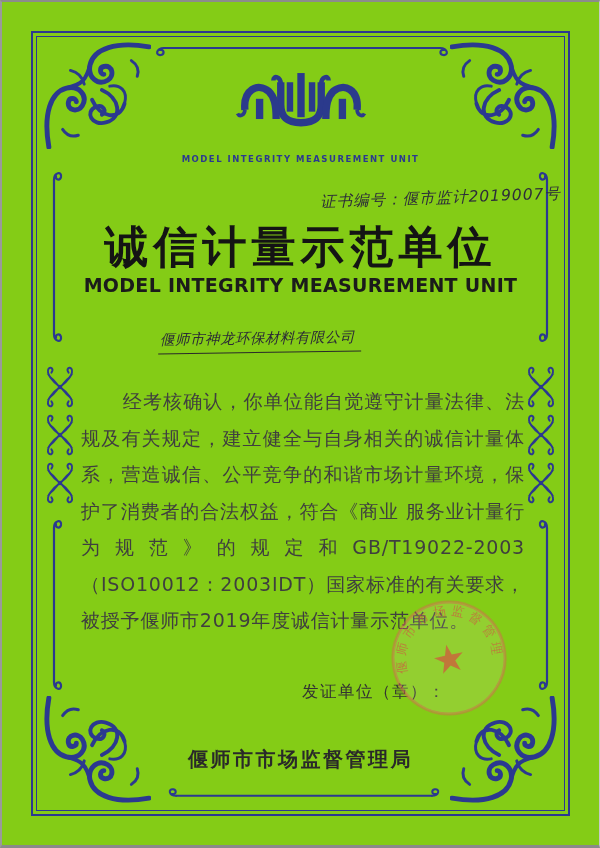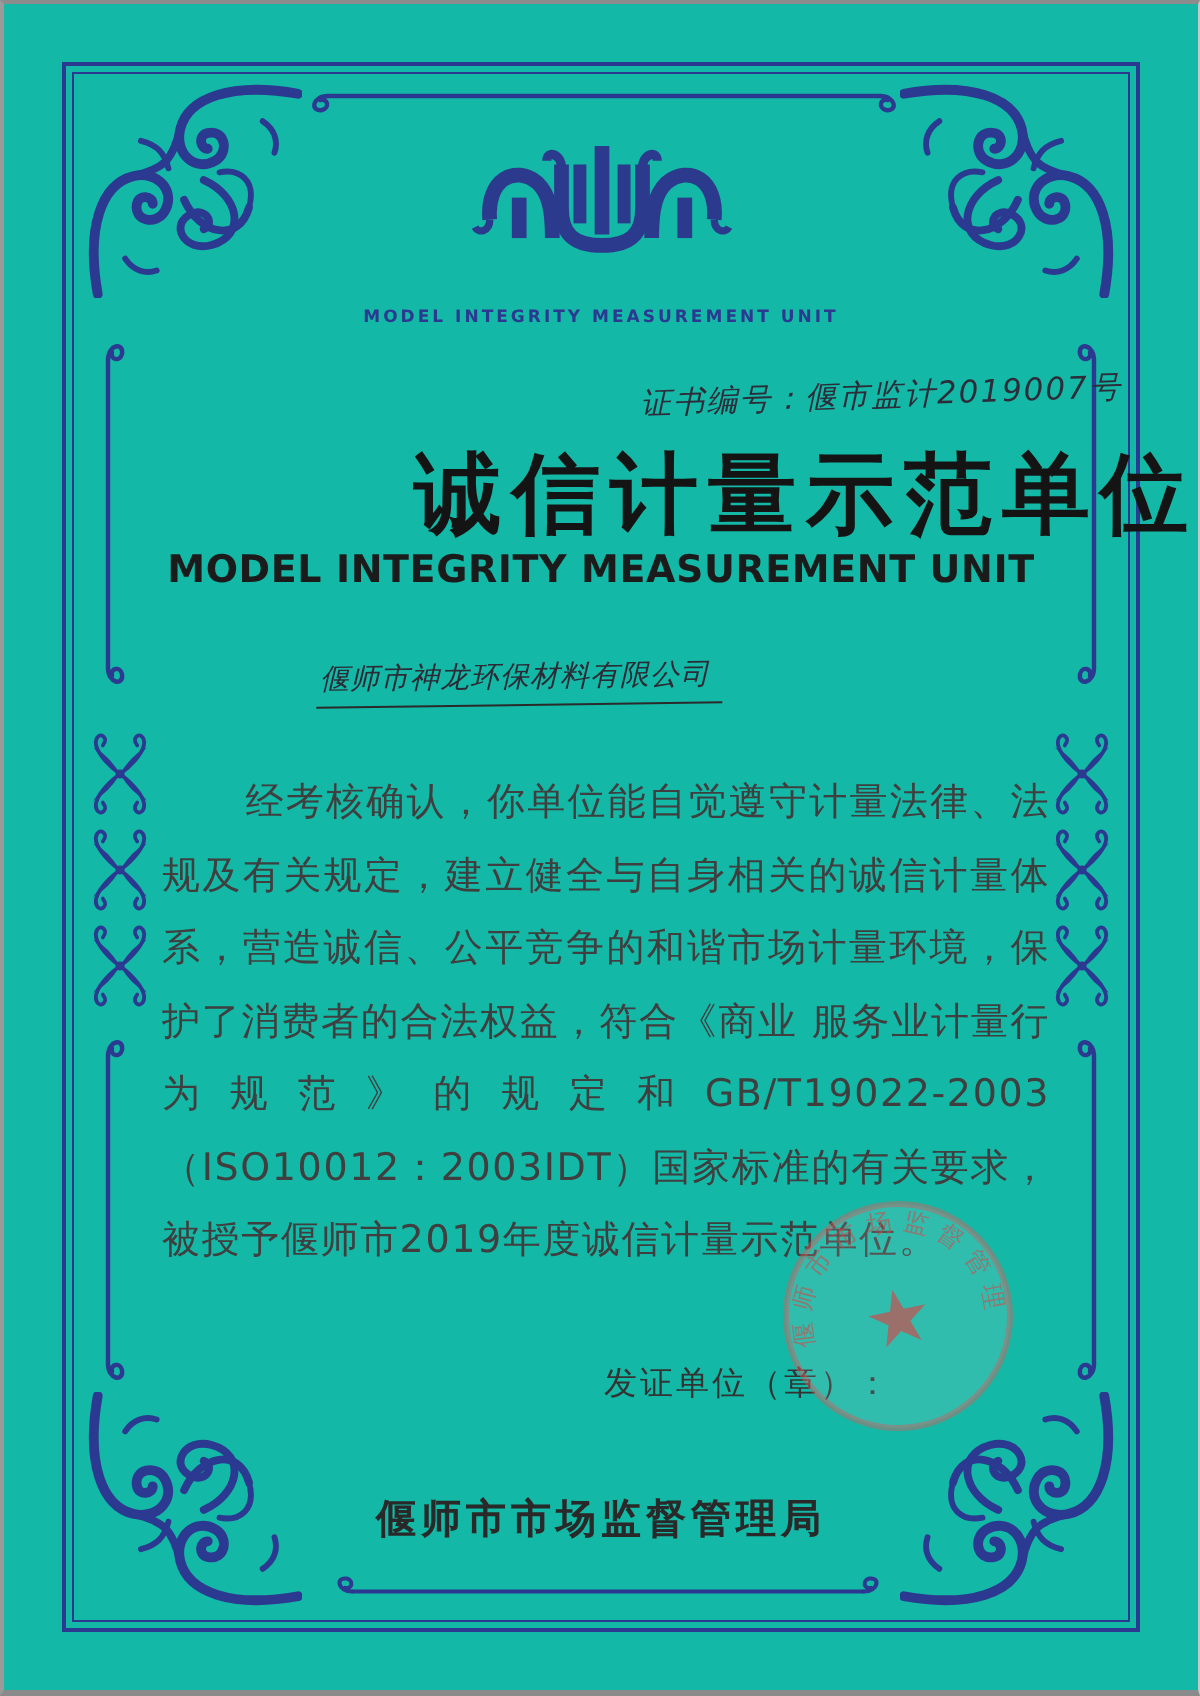--- a/index.html
+++ b/index.html
@@ -5,21 +5,21 @@
   :root{
     --blue:#2b3990;
     --ink:#2d2d3a;
     --body:#3f3f3f;
   }
   html,body{margin:0;padding:0;background:#e8e8e8;}
   .certificate{
     position:relative;
     width:600px;height:848px;
     margin:0 auto;
-    background:#14b8a6;
+    background:#84cc16;
     overflow:hidden;
     box-sizing:border-box;
     border-top:2px solid #8c8c8c;
     border-left:2px solid #9a9a9a;
     border-bottom:3px solid #8a8a8a;
     border-right:1px solid #c8c8c8;
     font-family:"DejaVu Sans","Liberation Sans",sans-serif;
   }
   .frame-outer{position:absolute;inset:29px;border:2px solid var(--blue);}
   .frame-inner{position:absolute;inset:34px;border:1px solid var(--blue);}
@@ -56,21 +56,21 @@
   .cert-no{
     position:absolute;top:186px;left:318px;width:226px;
     font-size:15.5px;color:var(--ink);
     font-style:italic;letter-spacing:1px;
     transform:rotate(-2deg);
     white-space:nowrap;
   }
 
   .title-cn{
     position:absolute;top:216px;left:0;width:100%;
-    text-align:right;
+    text-align:center;
     font-family:"DejaVu Serif","Liberation Serif",serif;
     font-size:44px;font-weight:bold;color:#141414;letter-spacing:5px;
   }
   .title-en{
     position:absolute;top:272px;left:0;width:100%;
     text-align:center;font-size:19px;font-weight:bold;color:#1b1b1b;
     letter-spacing:0.3px;
   }
 
   .awardee{

